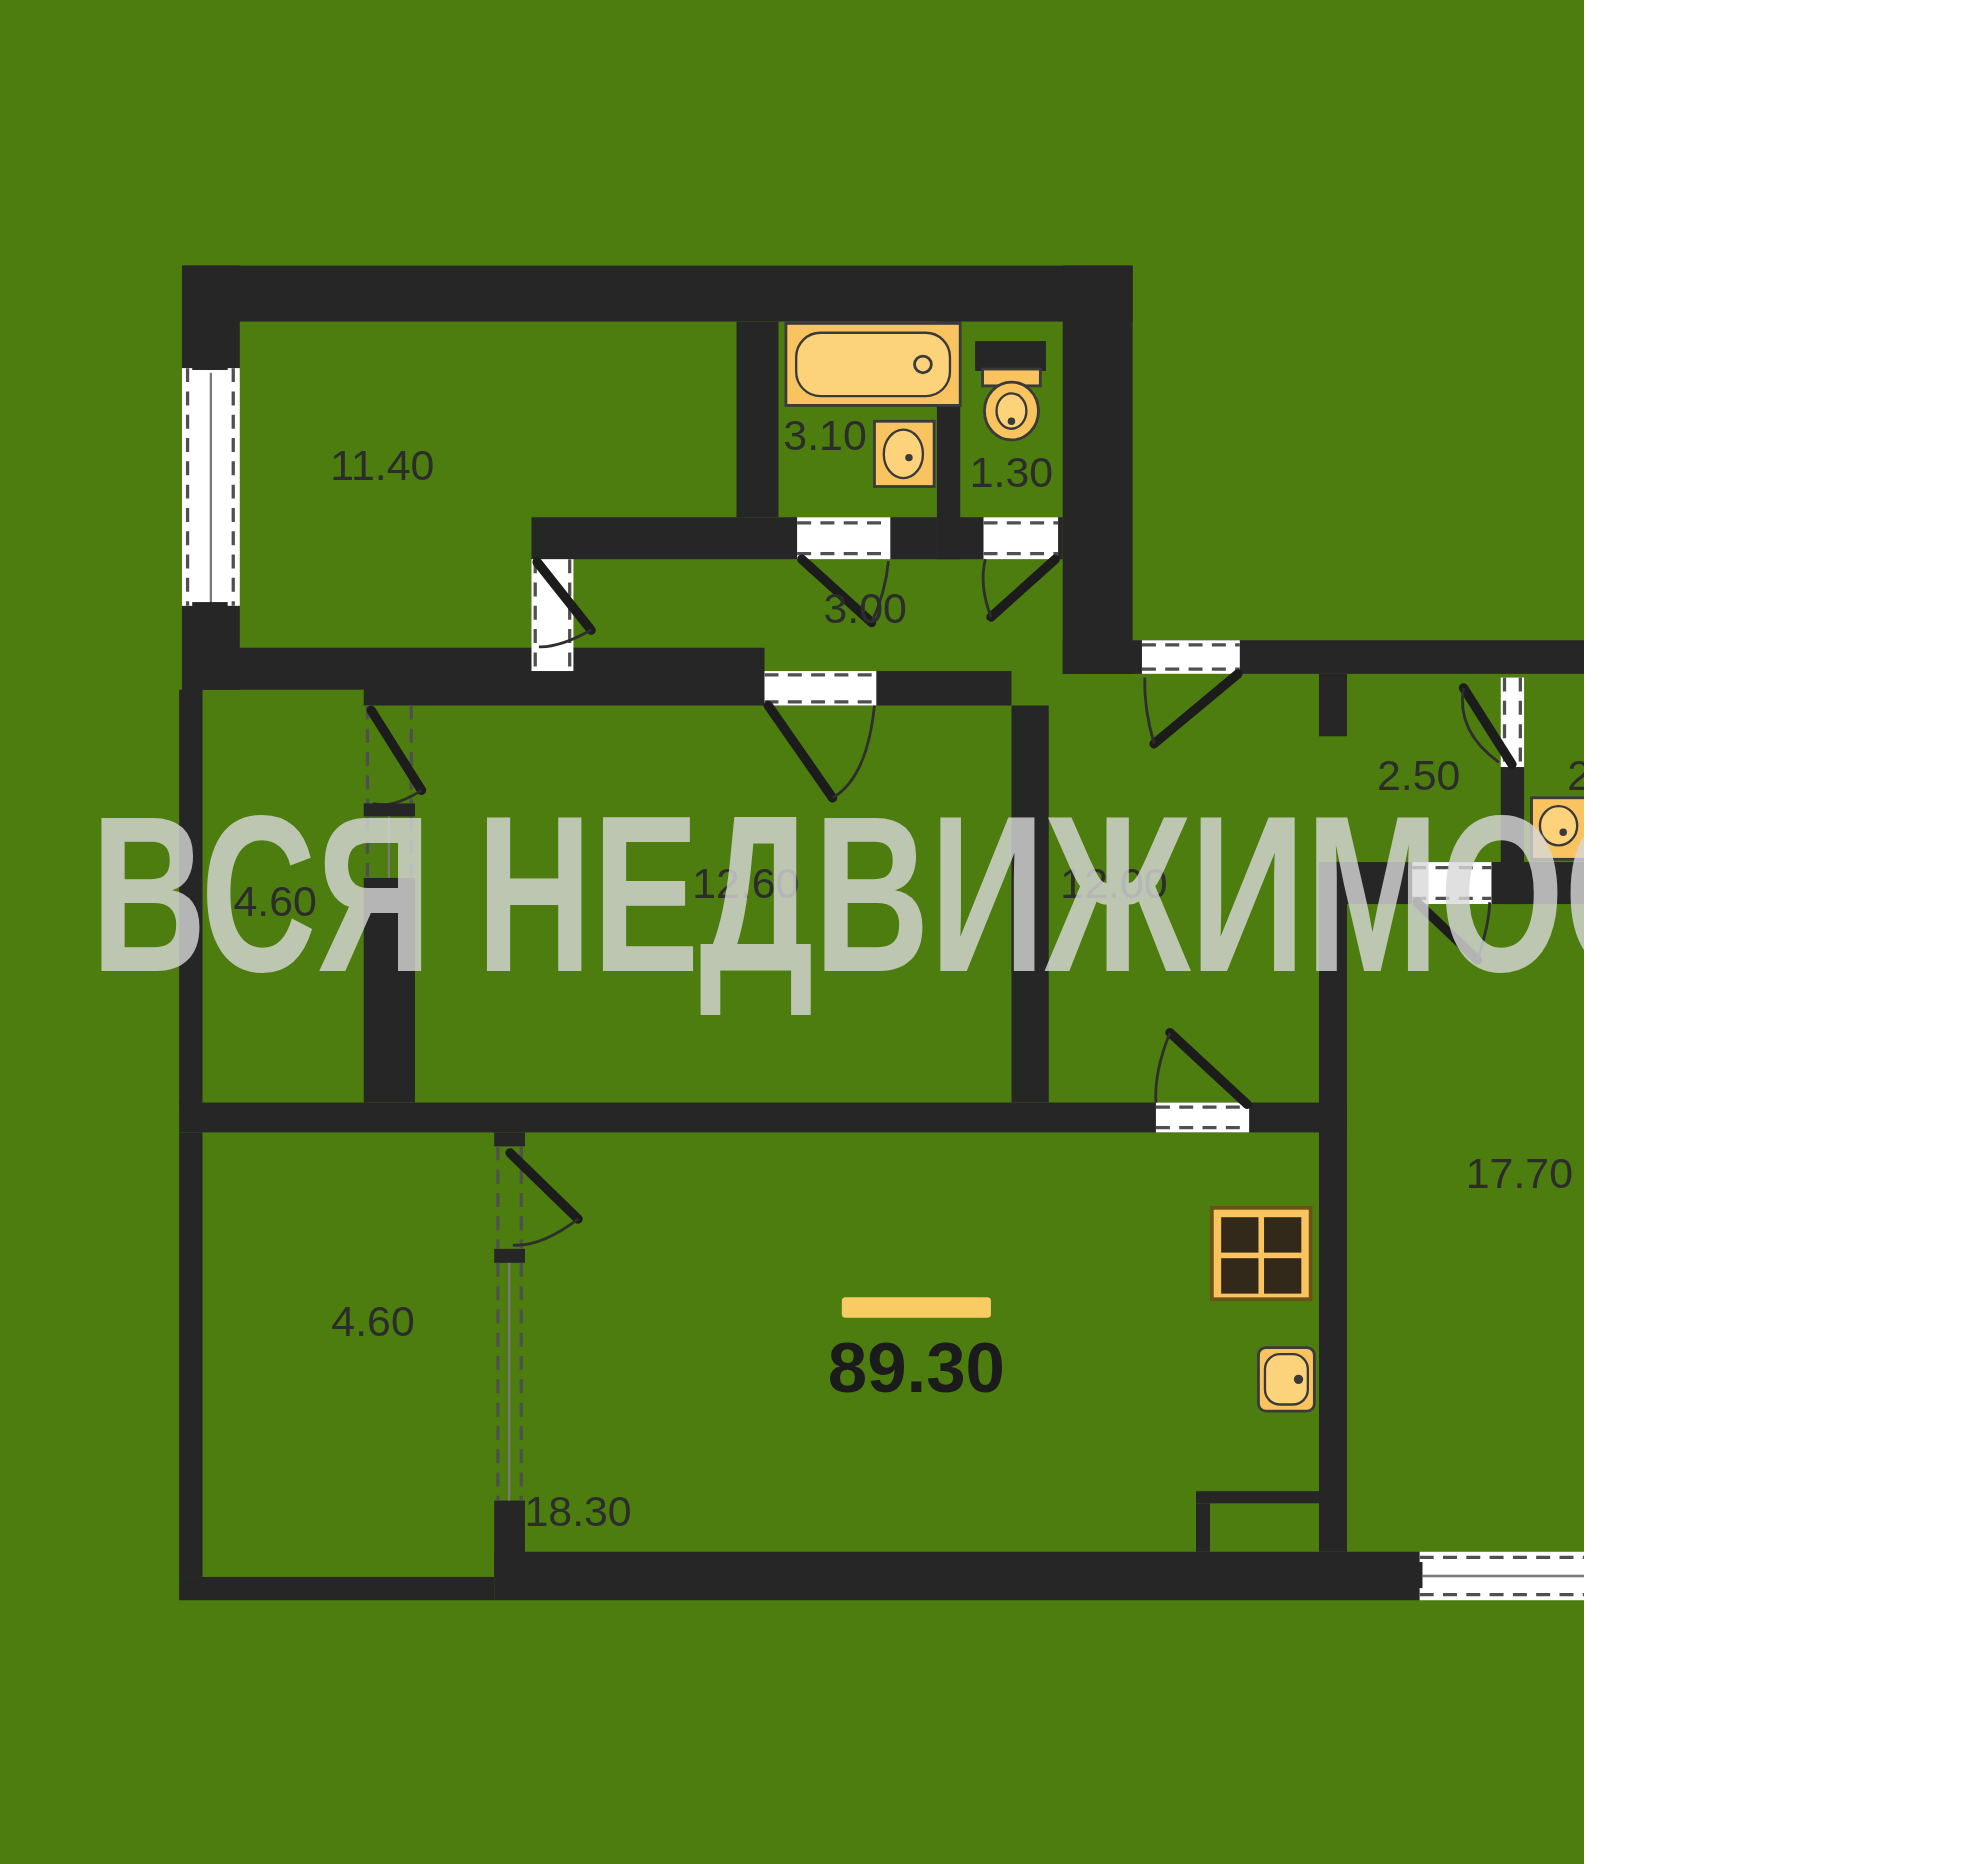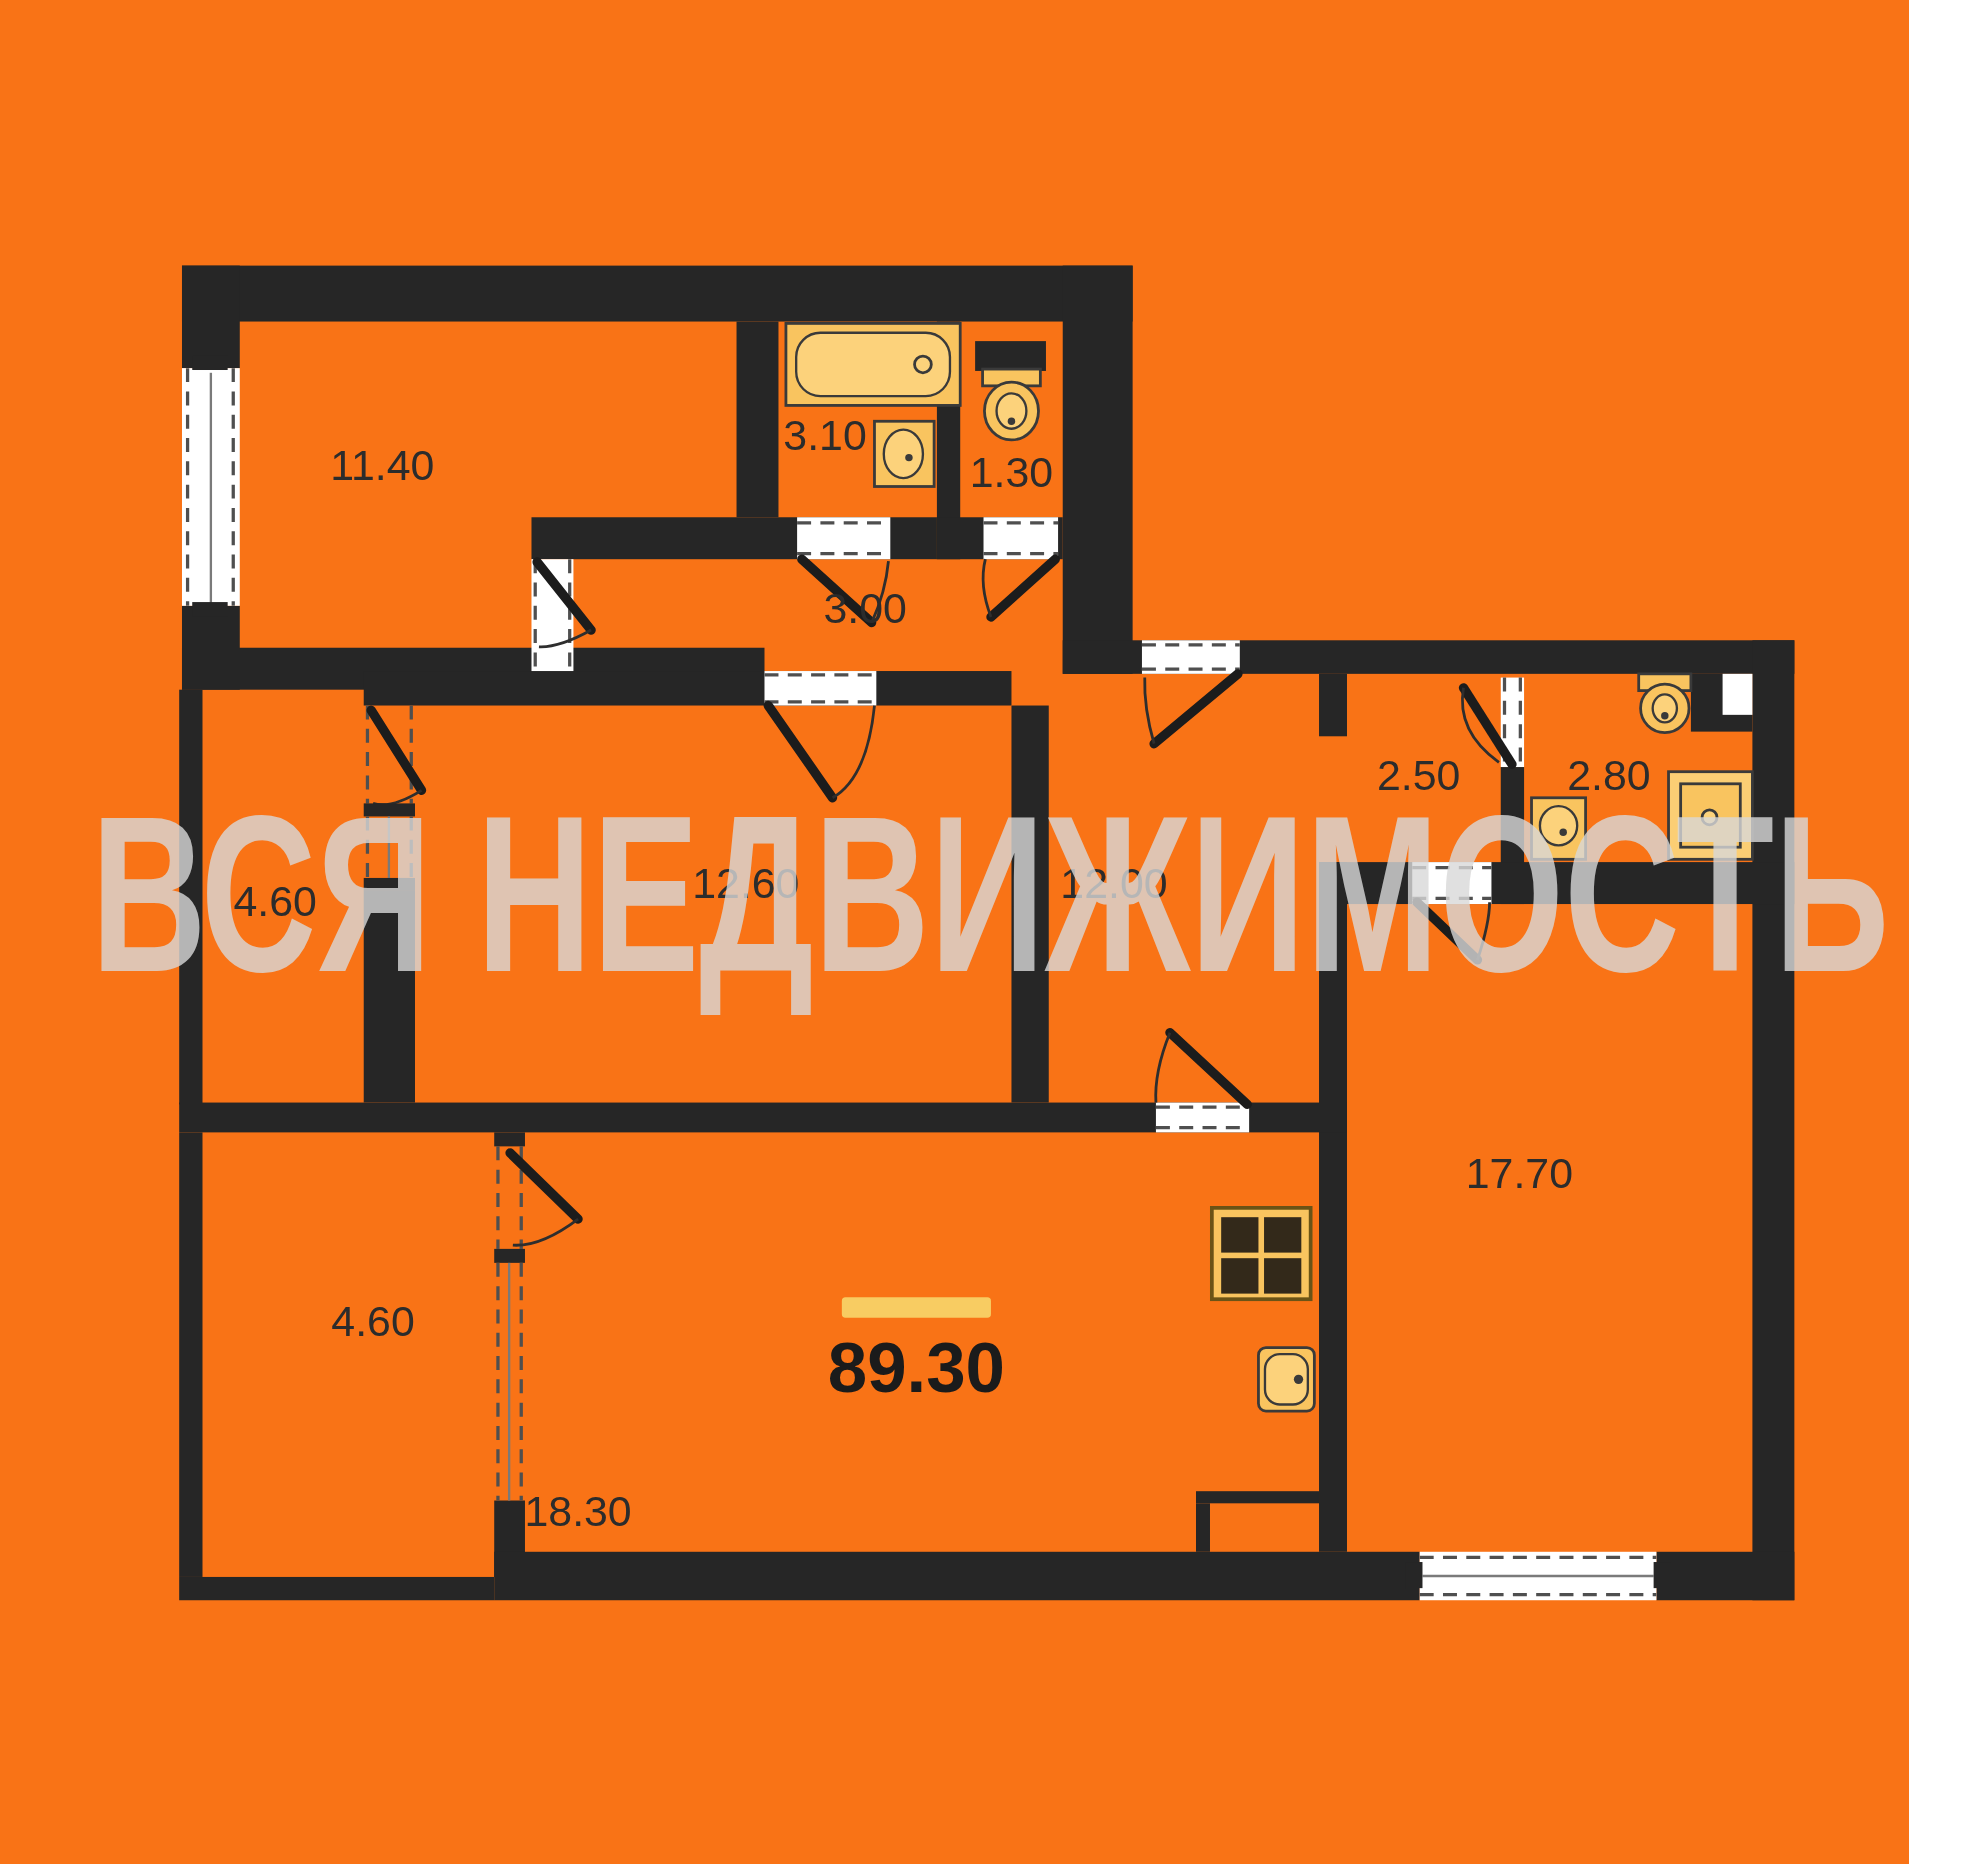--- a/index.html
+++ b/index.html
@@ -3,23 +3,23 @@
 <meta charset="utf-8">
 <style>
   html, body {
     margin: 0;
     padding: 0;
     background: #ffffff;
     font-family: "Liberation Sans", sans-serif;
   }
   .stage {
     position: relative;
-    width: 1909px;
+    width: 1584px;
     height: 1864px;
-    background: #f97316;
+    background: #4d7c0f;
     overflow: hidden;
   }
   .stage svg {
     position: absolute;
     inset: 0;
     display: block;
   }
   .room-label {
     font-family: "Liberation Sans", sans-serif;
     font-size: 46px;

